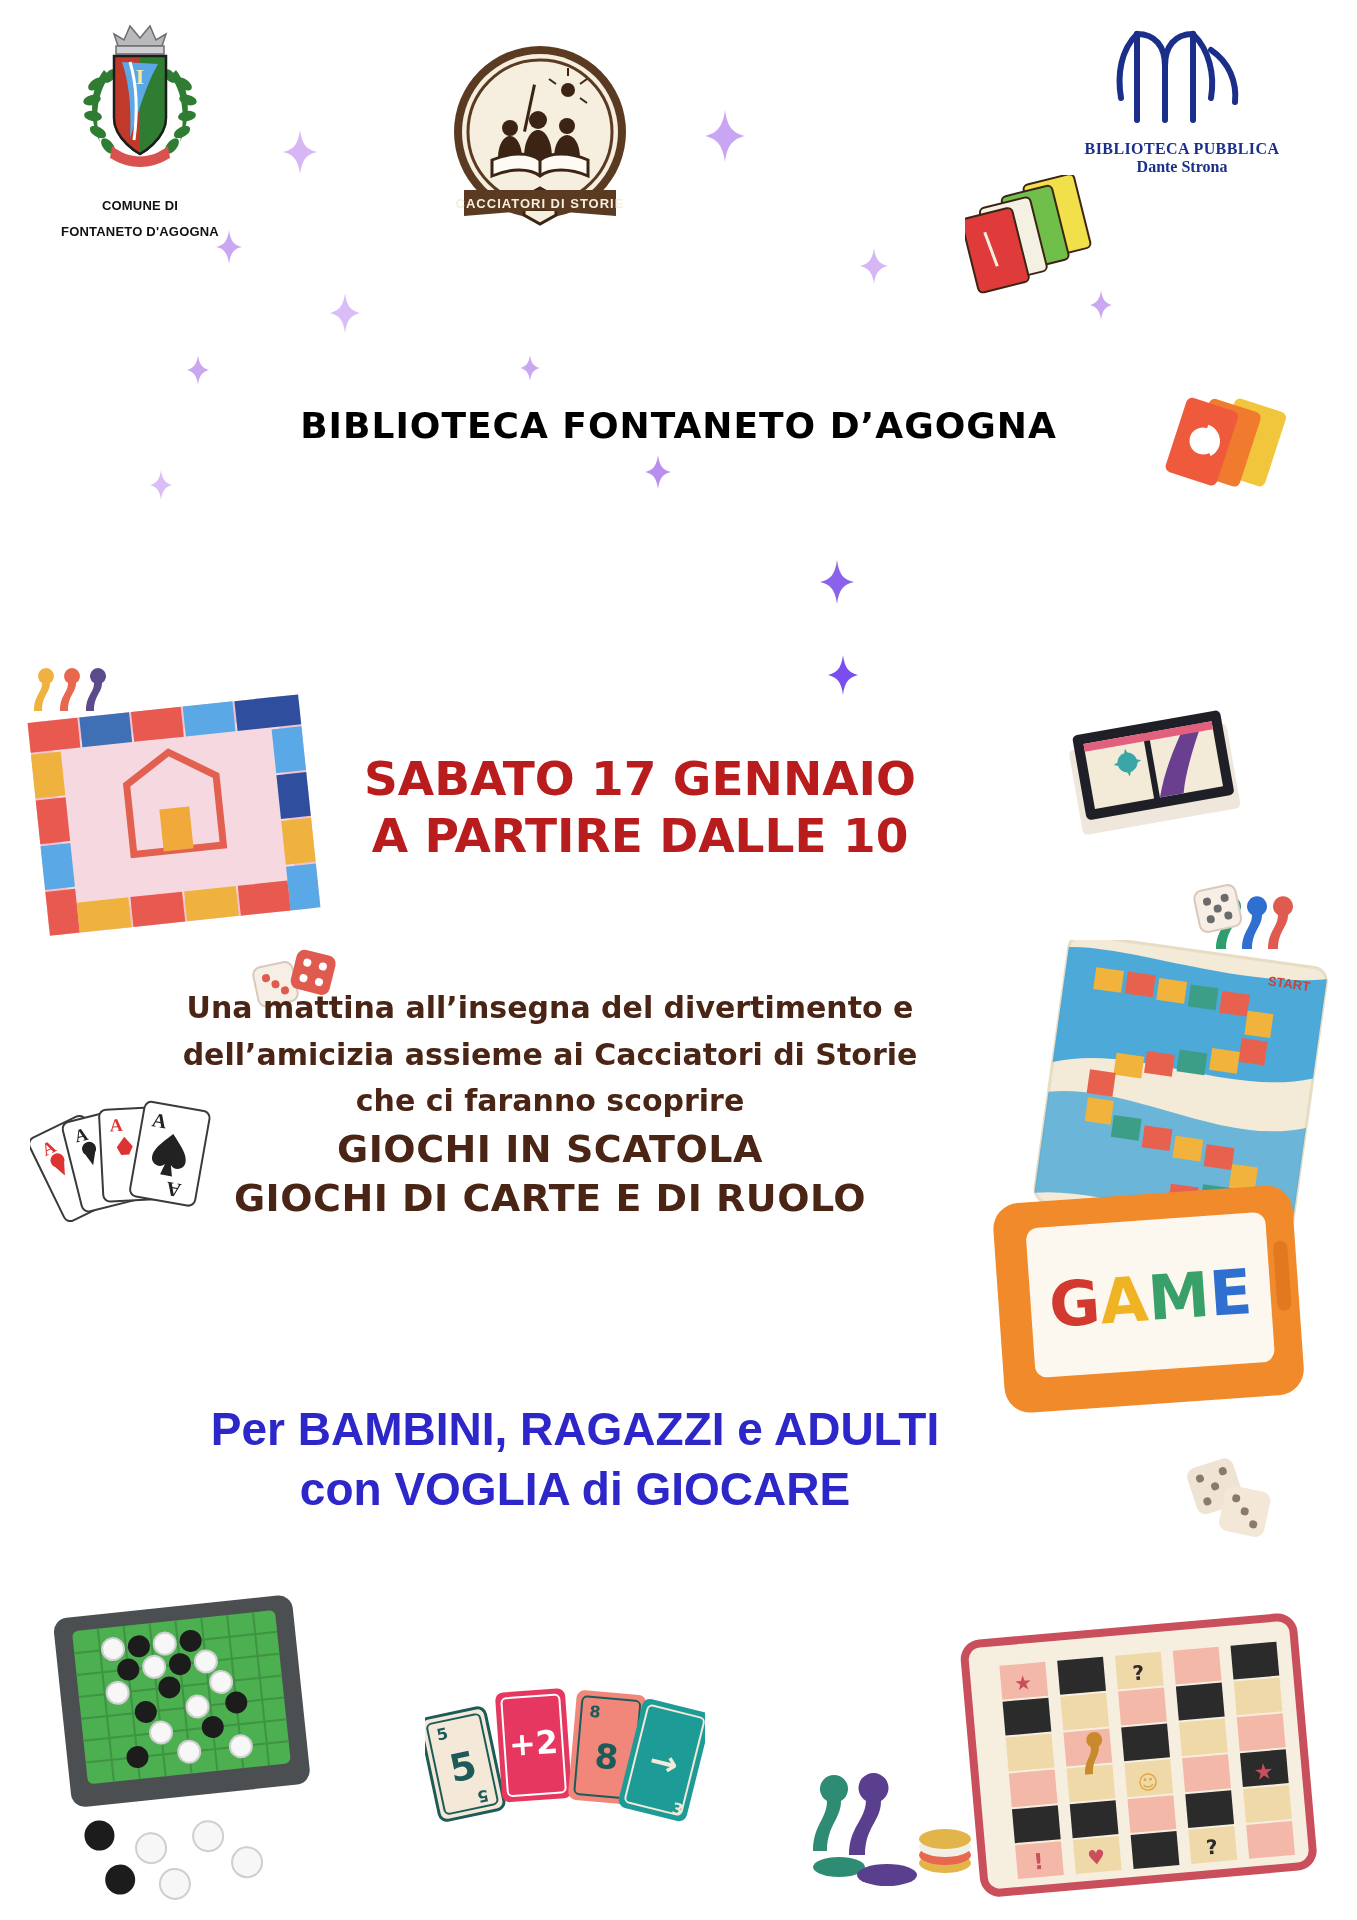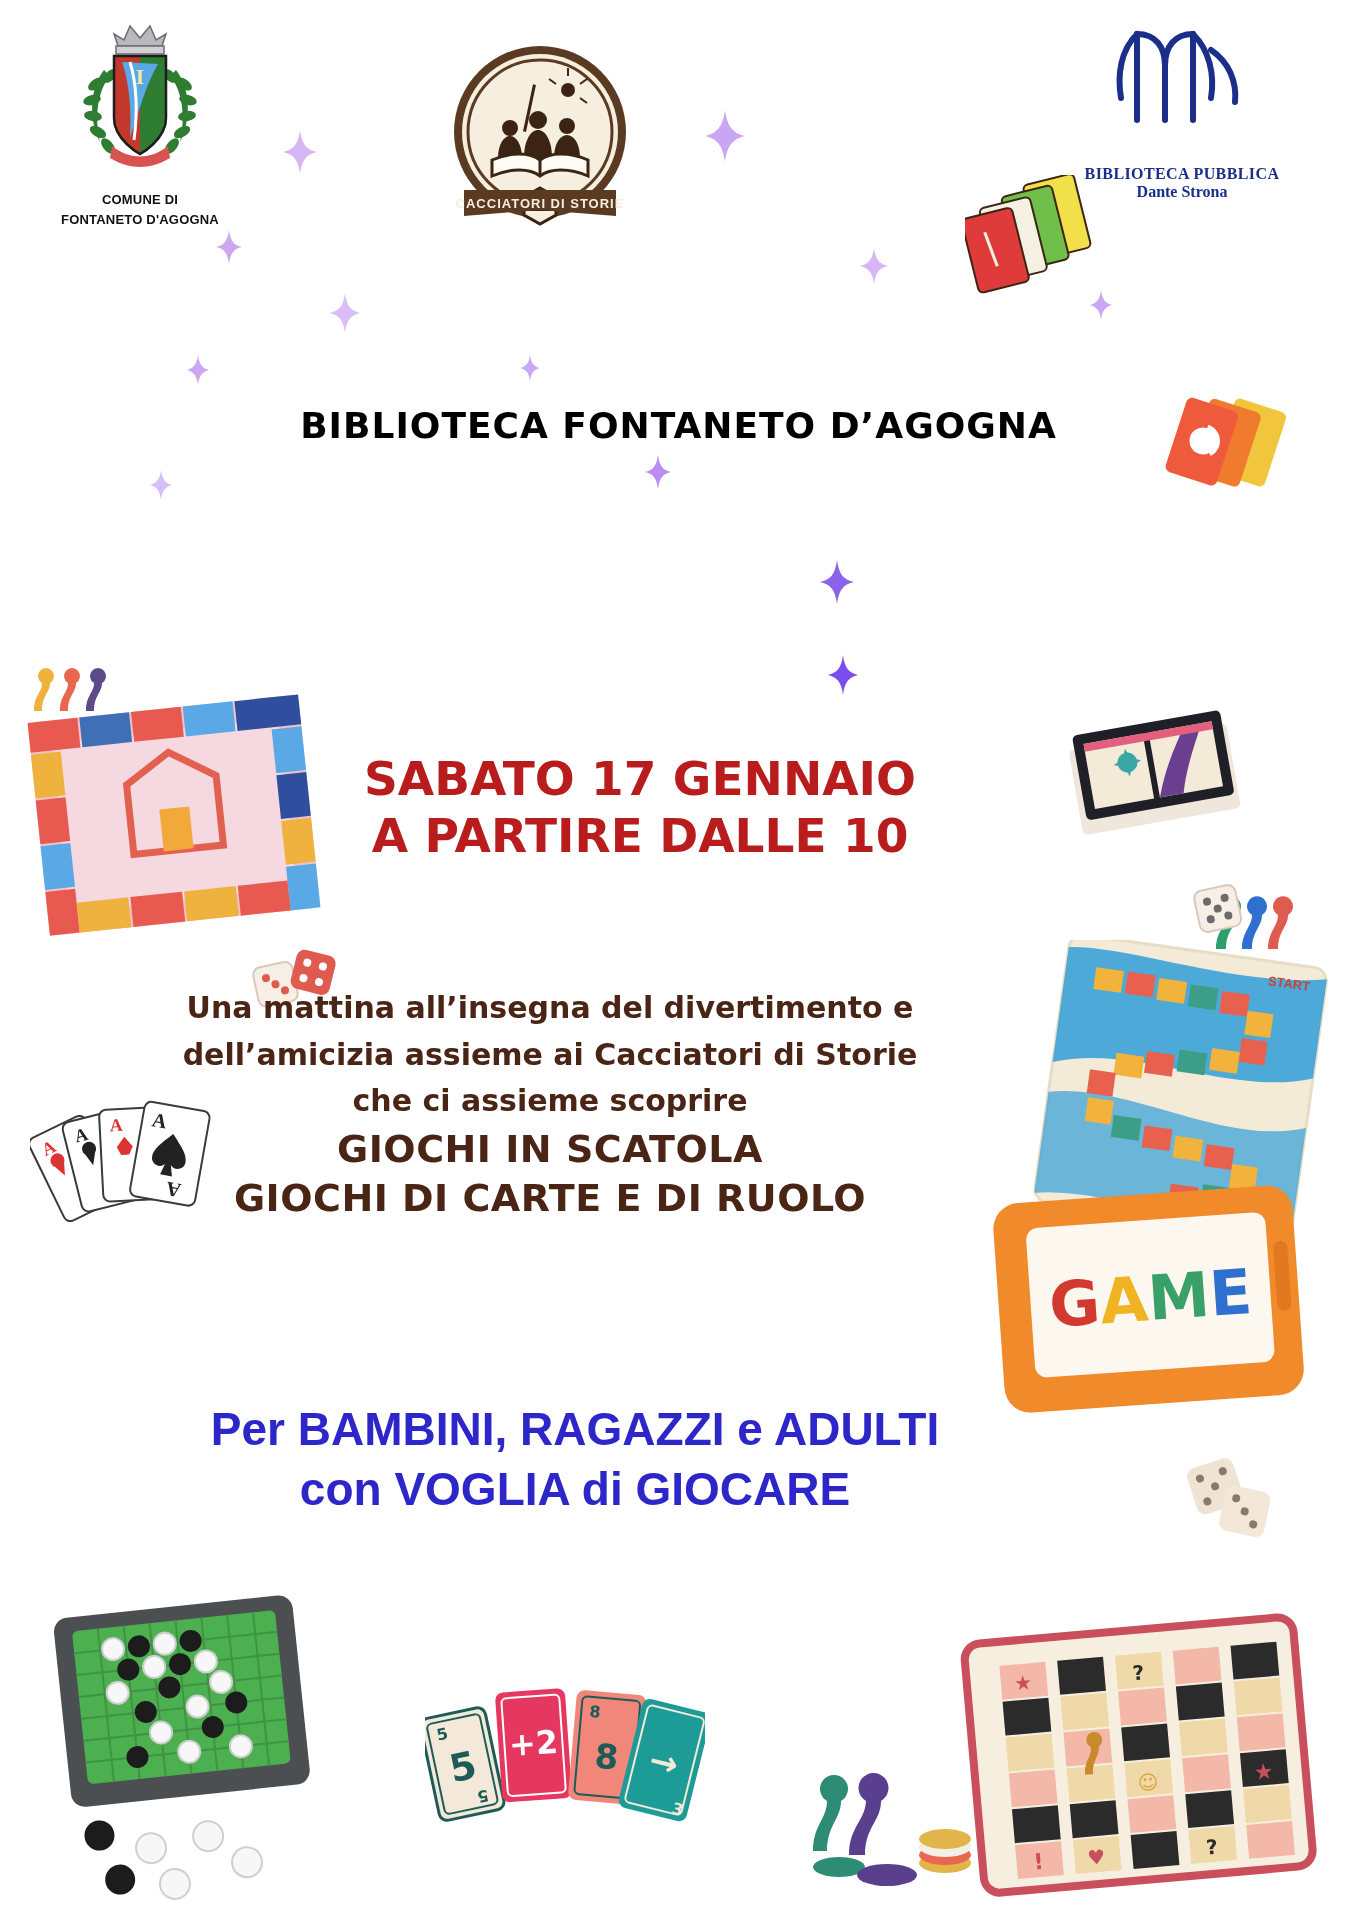--- a/index.html
+++ b/index.html
@@ -36,21 +36,21 @@
     width: 200px;
     text-align: center;
   }
   .logo-comune .crest { width: 140px; height: 170px; margin: 0 auto; }
   .logo-comune .cap {
     font-size: 13px;
     font-weight: bold;
     color: #111;
     line-height: 1.25;
     letter-spacing: .2px;
-    margin-top: 4px;
+    margin-top: 10px;
   }
 
   .logo-cacciatori {
     position: absolute;
     left: 440px;
     top: 40px;
     width: 200px;
     height: 190px;
   }
 
@@ -61,21 +61,20 @@
     width: 230px;
     text-align: center;
   }
   .logo-biblio .mark { width: 150px; height: 120px; margin: 0 auto; }
   .logo-biblio .bp {
     font-size: 16px;
     font-weight: bold;
     color: #1b2f8a;
     letter-spacing: .4px;
     font-family: "Liberation Serif", serif;
-    margin-top: 25px;
   }
   .logo-biblio .ds {
     font-size: 16px;
     font-weight: bold;
     color: #1b2f8a;
     font-family: "Liberation Serif", serif;
   }
 
   .cards-deco {
     position: absolute;
@@ -517,21 +516,21 @@
           <path d="M137 44 C148 56 154 62 154 70 a8 8 0 0 1 -14 5 l3 11 -12 0 3 -11 a8 8 0 0 1 -14 -5 c0 -8 6 -14 17 -26 z" fill="#222"></path>
           <text x="160" y="104" font-family="Liberation Serif, serif" font-size="20" font-weight="bold" fill="#222" transform="rotate(180 157 98)">A</text>
         </g>
       </g>
     </svg>
   </div>
 
   <div class="body-text">
     <div>Una mattina all’insegna del divertimento e</div>
     <div>dell’amicizia assieme ai Cacciatori di Storie</div>
-    <div>che ci assieme scoprire</div>
+    <div>che ci faranno scoprire</div>
     <span class="big">GIOCHI IN SCATOLA</span>
     <span class="big">GIOCHI DI CARTE E DI RUOLO</span>
   </div>
 
   <div class="art" style="left:985px;top:1180px;">
     <svg viewBox="0 0 330 250" width="330" height="250">
       <g transform="rotate(-4 165 125)">
         <rect x="14" y="14" width="300" height="210" rx="26" fill="#f08a2a"></rect>
         <rect x="46" y="40" width="240" height="150" rx="12" fill="#fdf8ef"></rect>
         <rect x="292" y="70" width="14" height="70" rx="7" fill="#e2781f"></rect>

